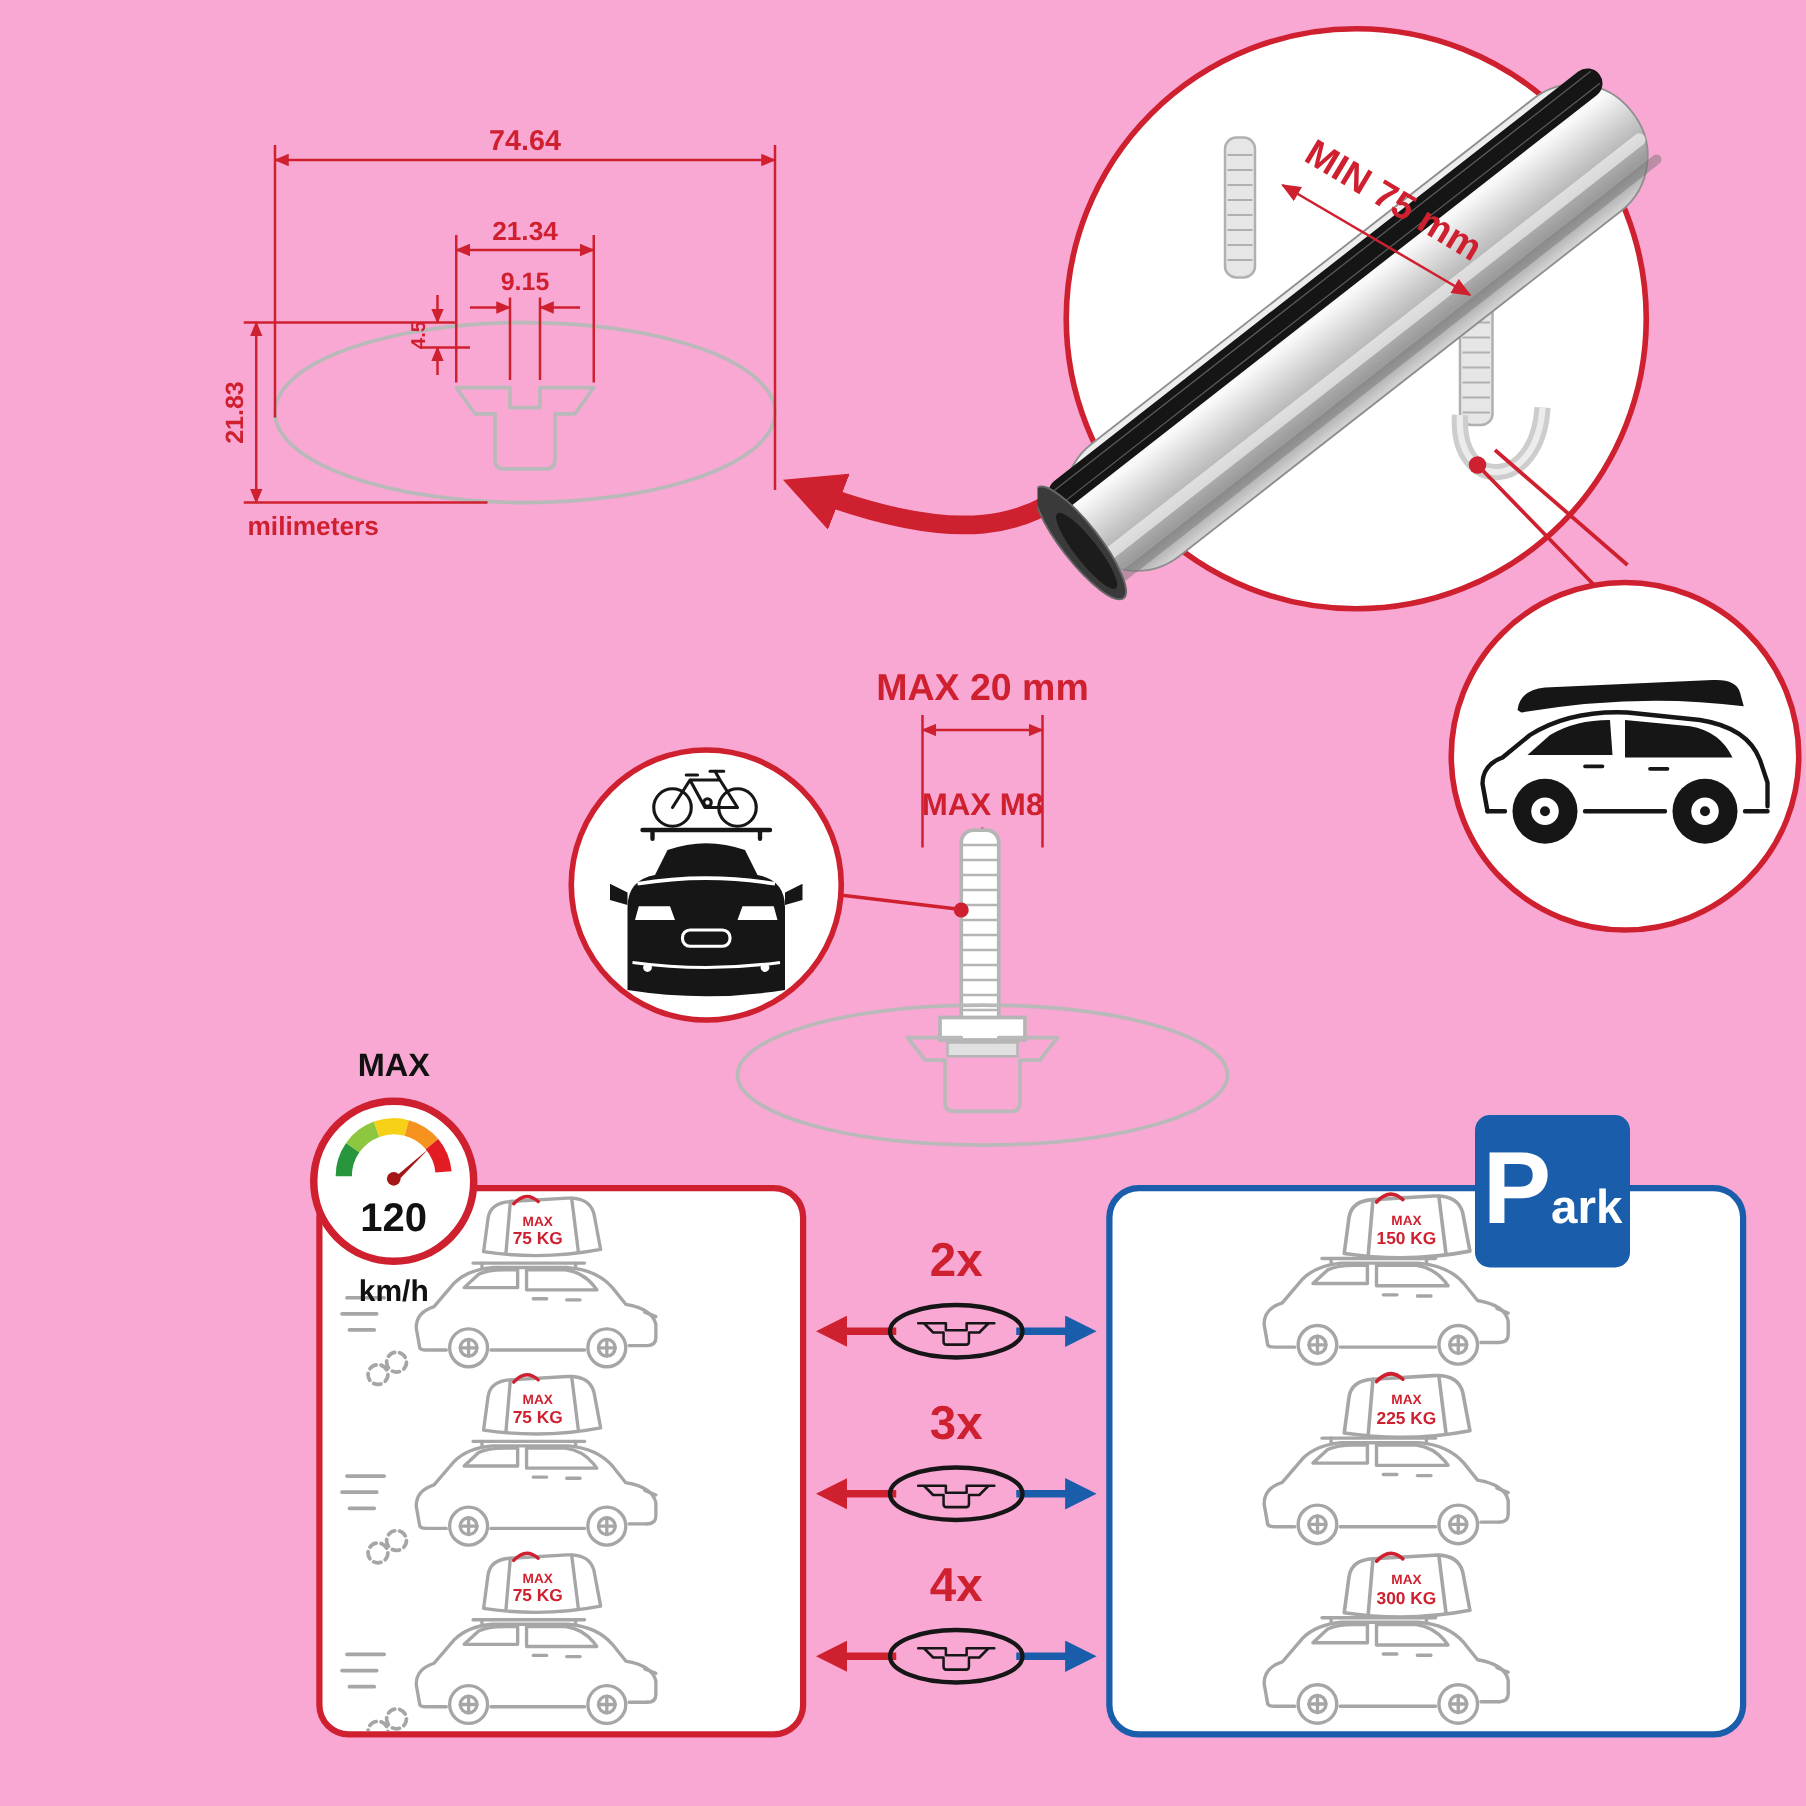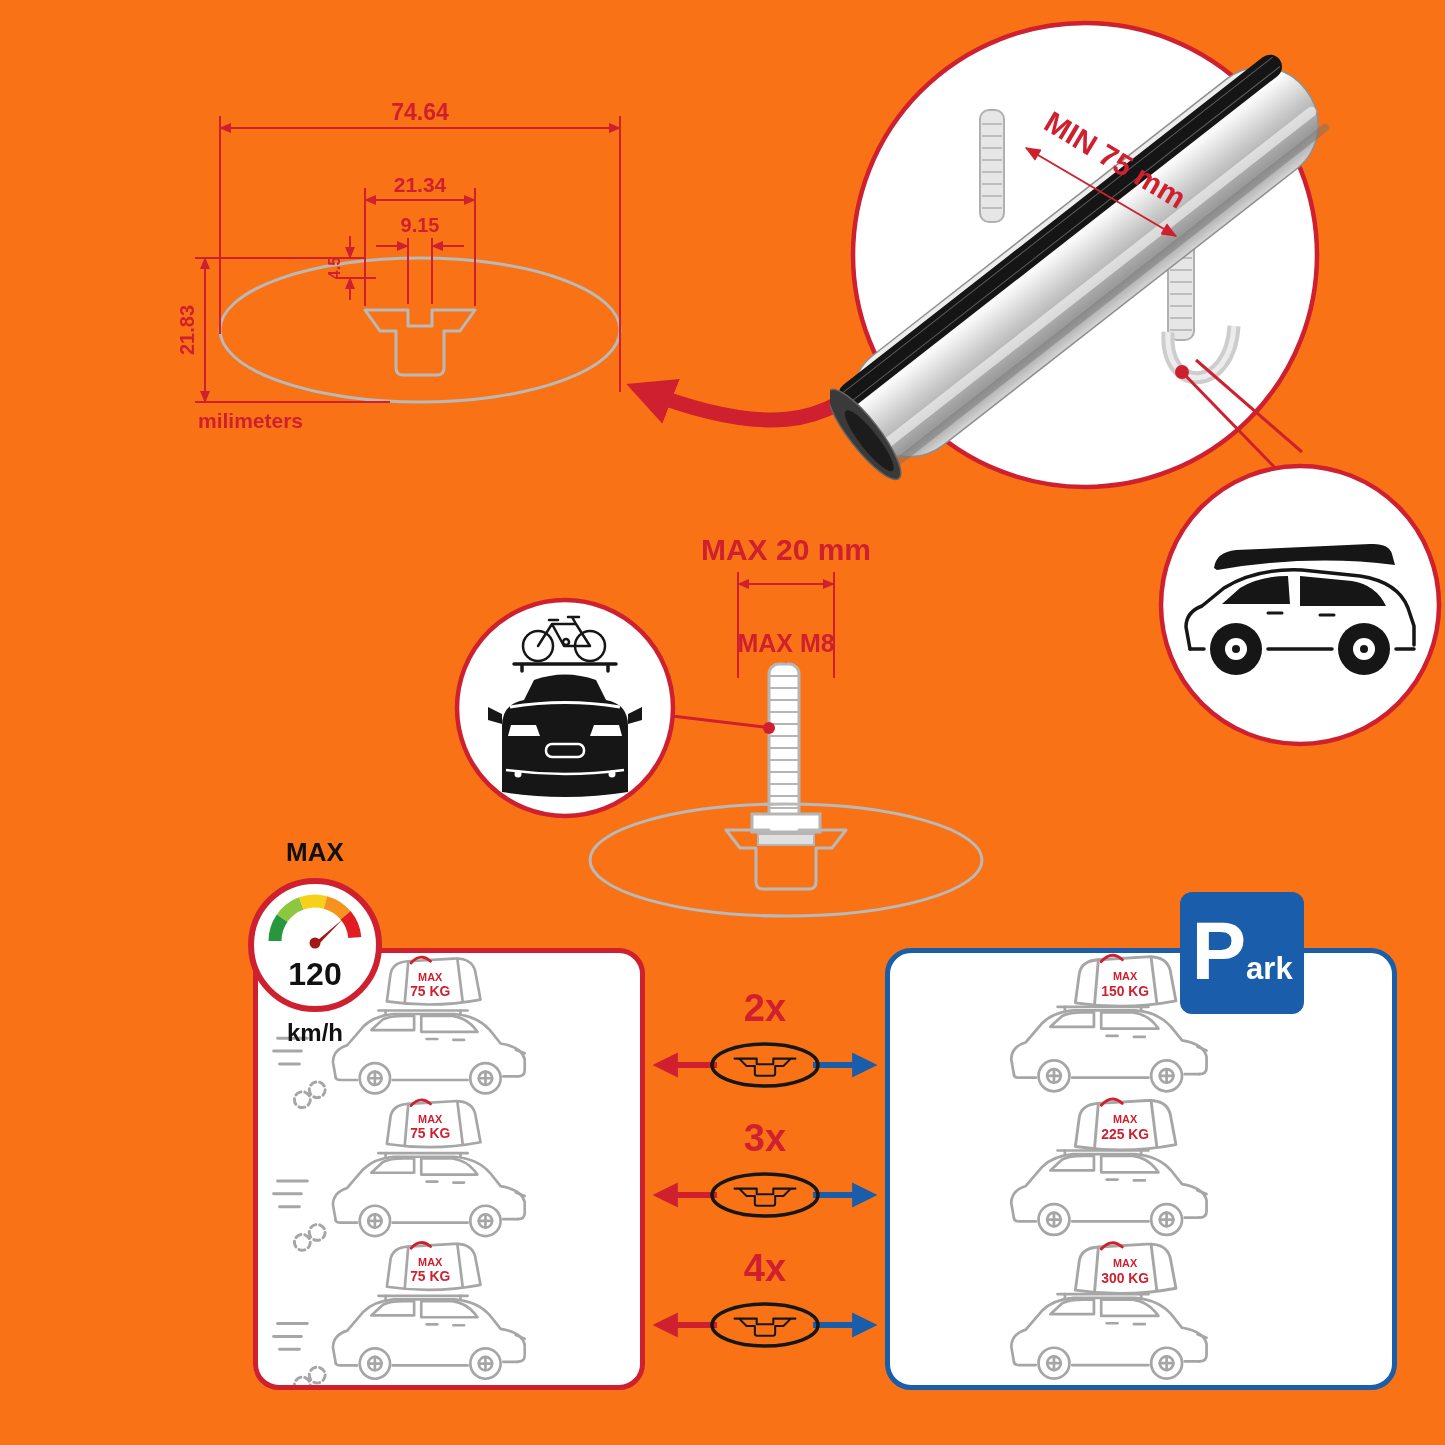--- a/index.html
+++ b/index.html
@@ -1,19 +1,19 @@
 <!DOCTYPE html>
 <html style="--red: #cf202f; --blue: #1a5dab; --gray: #b9b9b9; --carline: #a6a6a6; --dark: #161616;"><head>
 <meta charset="utf-8">
 <style>
   *{margin:0;padding:0;box-sizing:border-box}
   :root{--red:#cf202f;--blue:#1a5dab;--gray:#b9b9b9;--carline:#a6a6a6;--dark:#161616}
   html,body{background:#fff}
   body{font-family:"Liberation Sans",sans-serif}
-  #canvas{position:relative;width:1445px;height:1445px;background:#f97316;overflow:hidden}
+  #canvas{position:relative;width:1445px;height:1445px;background:#f9a8d4;overflow:hidden}
   .abs{position:absolute}
   svg text{font-family:"Liberation Sans",sans-serif}
   use,symbol{overflow:visible}
   .gline{stroke:var(--gray);stroke-width:3;fill:none;stroke-linecap:round;stroke-linejoin:round}
   .rdim{stroke:var(--red);stroke-width:2;fill:none}
   .sred{stroke:var(--red)}
   .sblue{stroke:var(--blue)}
   .mkred{fill:var(--red)}
   .mkblue{fill:var(--blue)}
   .rtext{fill:var(--red);font-weight:bold}
@@ -332,16 +332,16 @@
       <path d="M110.6,80.3 A40,40 0 0 1 119.8,102.5" stroke="#e31b23"></path>
     </g>
     <polygon points="77,110 83,110 108,84" fill="#a51616"></polygon>
     <circle cx="80" cy="108" r="5.5" fill="#a51616"></circle>
     <text x="80" y="150" font-size="32" text-anchor="middle" class="ktext">120</text>
     <text x="80" y="206" font-size="24" text-anchor="middle" class="ktext">km/h</text>
   </svg>
 
   <div id="park-sign" class="abs" style="left:1180px;top:892px;width:124px;height:122px">
     <span style="font-size:82px;line-height:1">P</span>
-      <span style="font-size:31px">ark</span>
+      <span style="font-size:38px">ark</span>
   </div>
 
 </div>
 
 </body></html>

